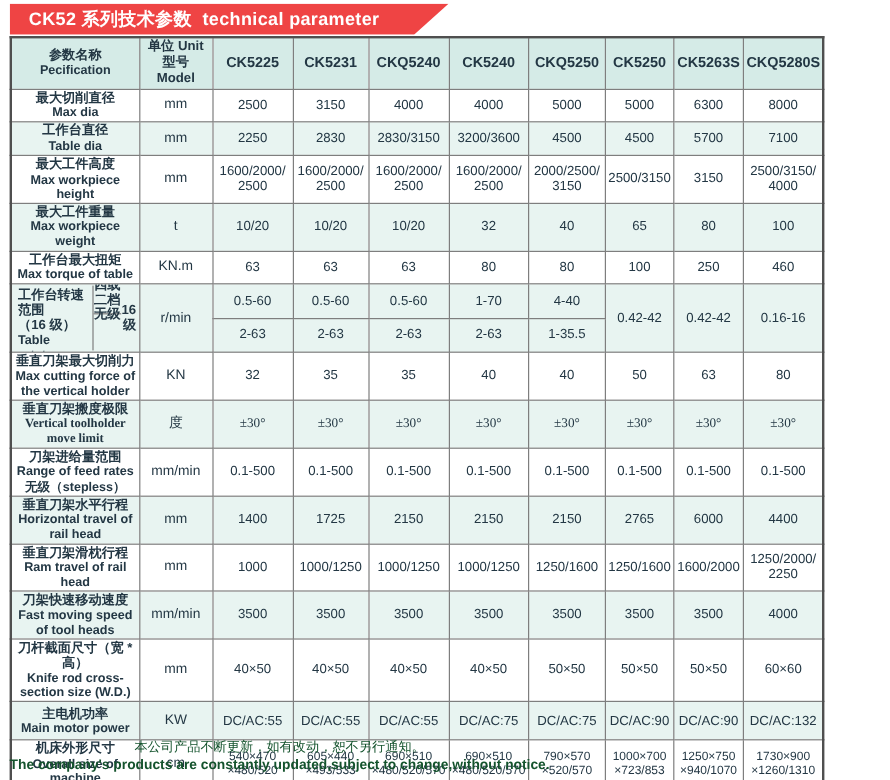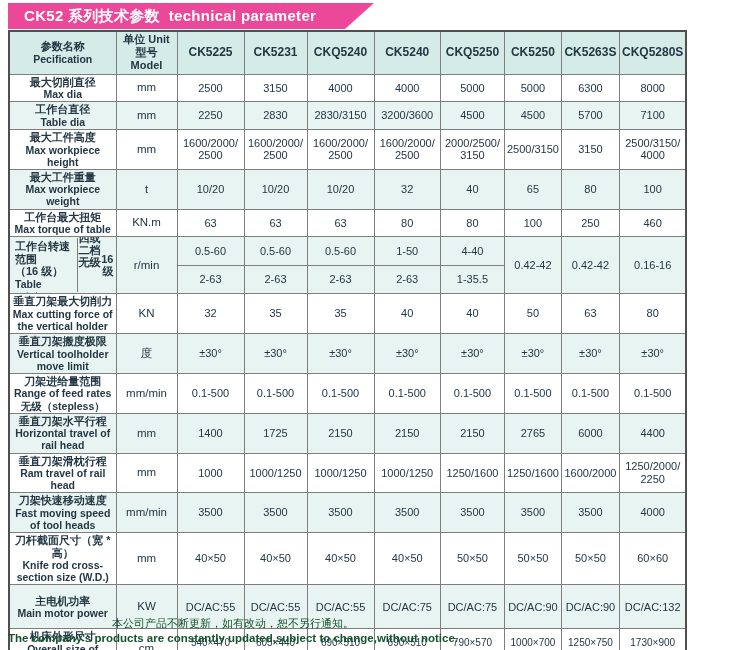--- a/index.html
+++ b/index.html
@@ -3,21 +3,21 @@
 <meta charset="utf-8">
 <style>
   html,body{margin:0;padding:0;background:#ffffff;}
   .page{
     position:relative;width:742px;height:650px;background:#ffffff;overflow:hidden;
     font-family:"Liberation Sans","DejaVu Sans",sans-serif;color:#233744;
   }
   
   .banner{
     position:absolute;left:8px;top:3px;width:366px;height:26px;
-    background:#ec4899;display:flex;align-items:center;padding-left:16px;box-sizing:border-box;
+    background:#ef4444;display:flex;align-items:center;padding-left:16px;box-sizing:border-box;
     clip-path:polygon(0 0,100% 0,calc(100% - 29px) 100%,0 100%);
   }
   .banner span{color:#ffffff;font-weight:bold;font-size:15px;letter-spacing:.3px;white-space:pre;}
   
   table.spec{
     position:absolute;left:8px;top:30px;border-collapse:collapse;table-layout:fixed;
     border:2px solid #4f4f4f;
   }
   table.spec th,table.spec td{
     border:1px solid #7e7e7e;text-align:center;vertical-align:middle;
@@ -179,21 +179,21 @@
             <div class="speed-sub">
               <div class="speed-sub-top zh">四或二档无级</div>
               <div class="speed-sub-bottom zh">16 级</div>
             </div>
           </div>
         </td>
         <td class="unit" rowspan="2">r/min</td>
         <td class="val">0.5-60</td>
         <td class="val">0.5-60</td>
         <td class="val">0.5-60</td>
-        <td class="val">1-50</td>
+        <td class="val">1-70</td>
         <td class="val">4-40</td>
         <td class="val" rowspan="2">0.42-42</td>
         <td class="val" rowspan="2">0.42-42</td>
         <td class="val" rowspan="2">0.16-16</td>
       </tr>
       <tr class="tint" style="height:27px">
         <td class="val">2-63</td>
         <td class="val">2-63</td>
         <td class="val">2-63</td>
         <td class="val">2-63</td>
@@ -210,21 +210,21 @@
           <td class="unit">KN</td>
           <td class="val">32</td>
           <td class="val">35</td>
           <td class="val">35</td>
           <td class="val">40</td>
           <td class="val">40</td>
           <td class="val">50</td>
           <td class="val">63</td>
           <td class="val">80</td>
         </tr>
-        <tr class="tint" style="height: 36px;">
+        <tr class="tint" style="height: 36px; font-family: Liberation Serif, serif;">
           <td class="lbl">
             <div class="zh">垂直刀架搬度极限</div>
             <div class="en">Vertical toolholder move limit</div>
           </td>
           <td class="unit">度</td>
           <td class="val">±30°</td>
           <td class="val">±30°</td>
           <td class="val">±30°</td>
           <td class="val">±30°</td>
           <td class="val">±30°</td>
@@ -300,21 +300,21 @@
           <td class="unit">mm</td>
           <td class="val">40×50</td>
           <td class="val">40×50</td>
           <td class="val">40×50</td>
           <td class="val">40×50</td>
           <td class="val">50×50</td>
           <td class="val">50×50</td>
           <td class="val">50×50</td>
           <td class="val">60×60</td>
         </tr>
-        <tr class="tint" style="height: 44px;">
+        <tr class="tint" style="height: 32px;">
           <td class="lbl">
             <div class="zh">主电机功率</div>
             <div class="en">Main motor power</div>
           </td>
           <td class="unit">KW</td>
           <td class="val">DC/AC:55</td>
           <td class="val">DC/AC:55</td>
           <td class="val">DC/AC:55</td>
           <td class="val">DC/AC:75</td>
           <td class="val">DC/AC:75</td>

